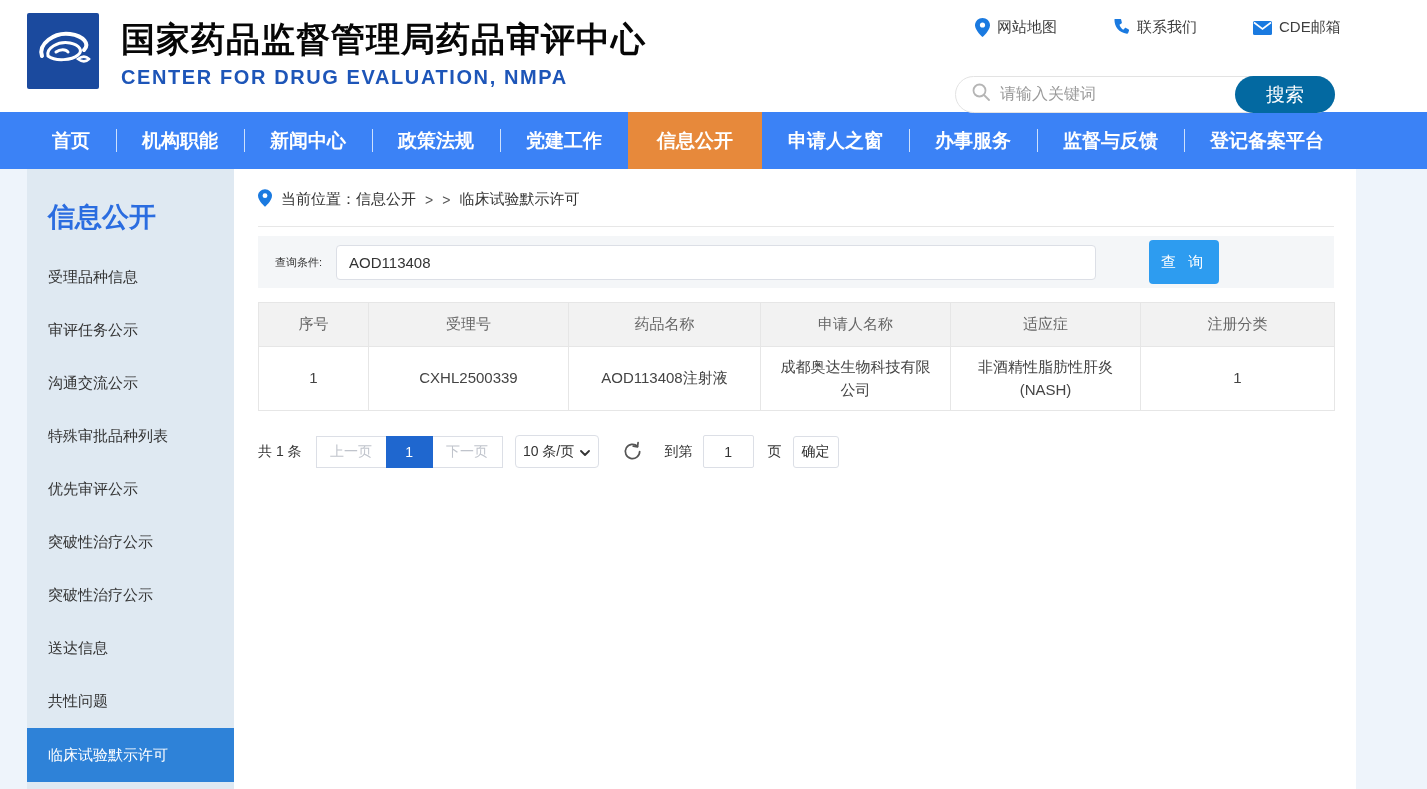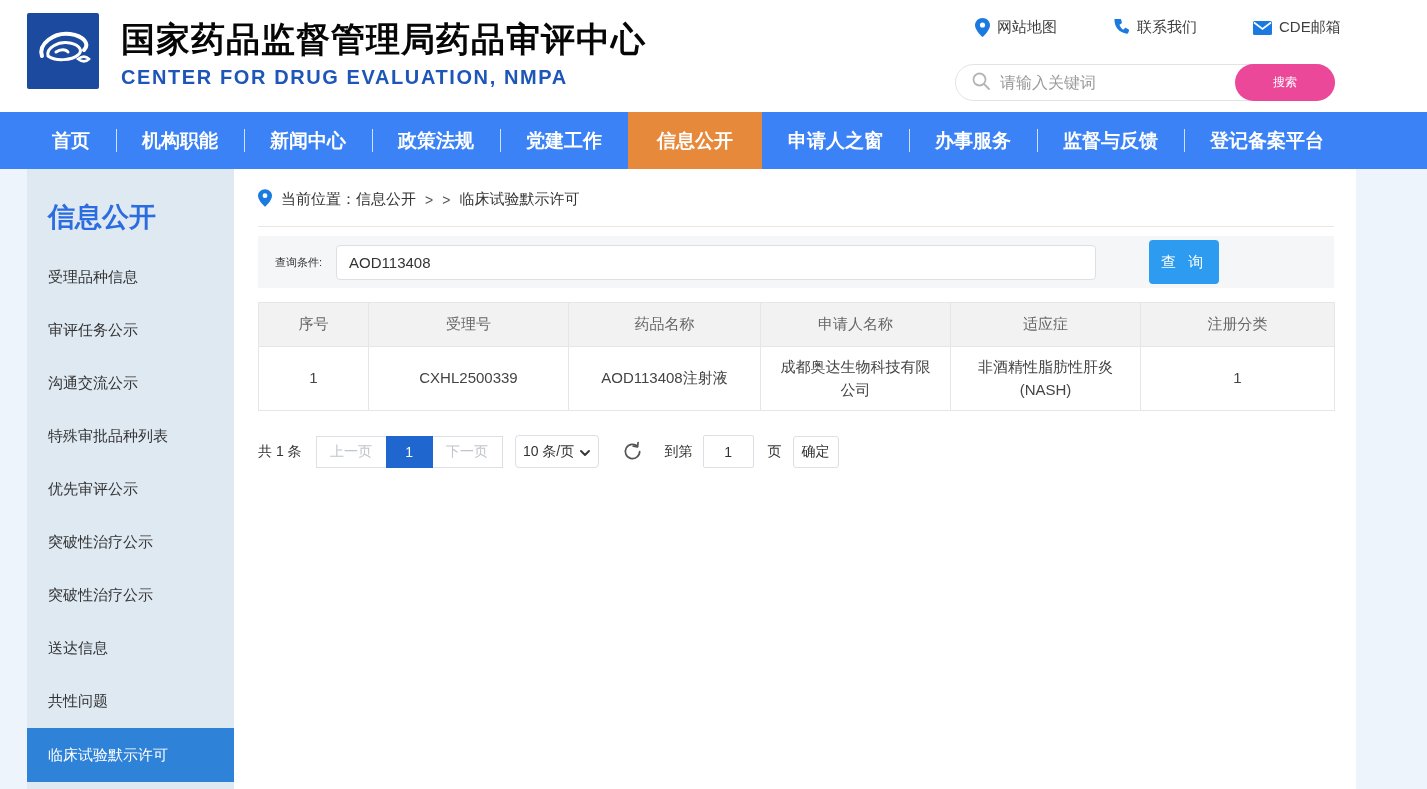--- a/index.html
+++ b/index.html
@@ -12,25 +12,25 @@
   .brand { position:absolute; left:27px; top:13px; display:flex; align-items:flex-end; }
   .logo { width:72px; height:76px; background:#1b4a9e; border-radius:2px; display:flex; align-items:center; justify-content:center; }
   .brand-text { margin-left:22px; }
   .brand-title { font-size:34px; font-weight:bold; color:#060606; letter-spacing:1px; line-height:1.2; margin-top:4px; }
   .brand-sub { font-size:20px; font-weight:bold; color:#1d55b8; letter-spacing:1.6px; margin-top:6px; }
 
   .quick-links { position:absolute; top:18px; left:975px; display:flex; align-items:center; gap:56px; }
   .quick-link { display:flex; align-items:center; gap:7px; font-size:15px; color:#3e3e3e; cursor:pointer; }
   .quick-link svg { display:block; }
 
-  .search-bar { position:absolute; top:64px; left:955px; width:380px; height:37px; border:1px solid #e3e3e3; background:#fff; border-radius:19px; display:flex; align-items:center; }
+  .search-bar { position:absolute; top:76px; left:955px; width:380px; height:37px; border:1px solid #e3e3e3; background:#fff; border-radius:19px; display:flex; align-items:center;font-family:Liberation Mono, monospace; }
   .search-bar .mag { margin-left:16px; }
   .search-input { border:none; outline:none; flex:1; margin-left:10px; font-size:16px; color:#333; background:transparent; font-family:inherit; }
   .search-input::placeholder { color:#9a9a9a; }
-  .search-btn { width:100px; height:37px; margin-right:-1px; border:none; border-radius:19px; background:#ec4899; color:#fff; font-size:12px; cursor:pointer; font-family:inherit; }
+  .search-btn { width:100px; height:37px; margin-right:-1px; border:none; border-radius:19px; background:#0369a1; color:#fff; font-size:19px; cursor:pointer; font-family:inherit; }
 
   
   .mainnav { height:57px; background:#3b82f6; display:flex; align-items:stretch; padding-left:26px; }
   .nav-item { display:flex; align-items:center; padding:0 26px; color:#fff; font-size:19px; font-weight:bold; cursor:pointer; position:relative; white-space:nowrap; }
   .nav-item + .nav-item::before { content:""; position:absolute; left:0; top:17px; height:23px; width:1px; background:rgba(255,255,255,.75); }
   .nav-item.active { background:#e7893b; padding:0 29px; }
   .nav-item.active::before { display:none; }
   .nav-item.active + .nav-item::before { display:none; }
 
   

